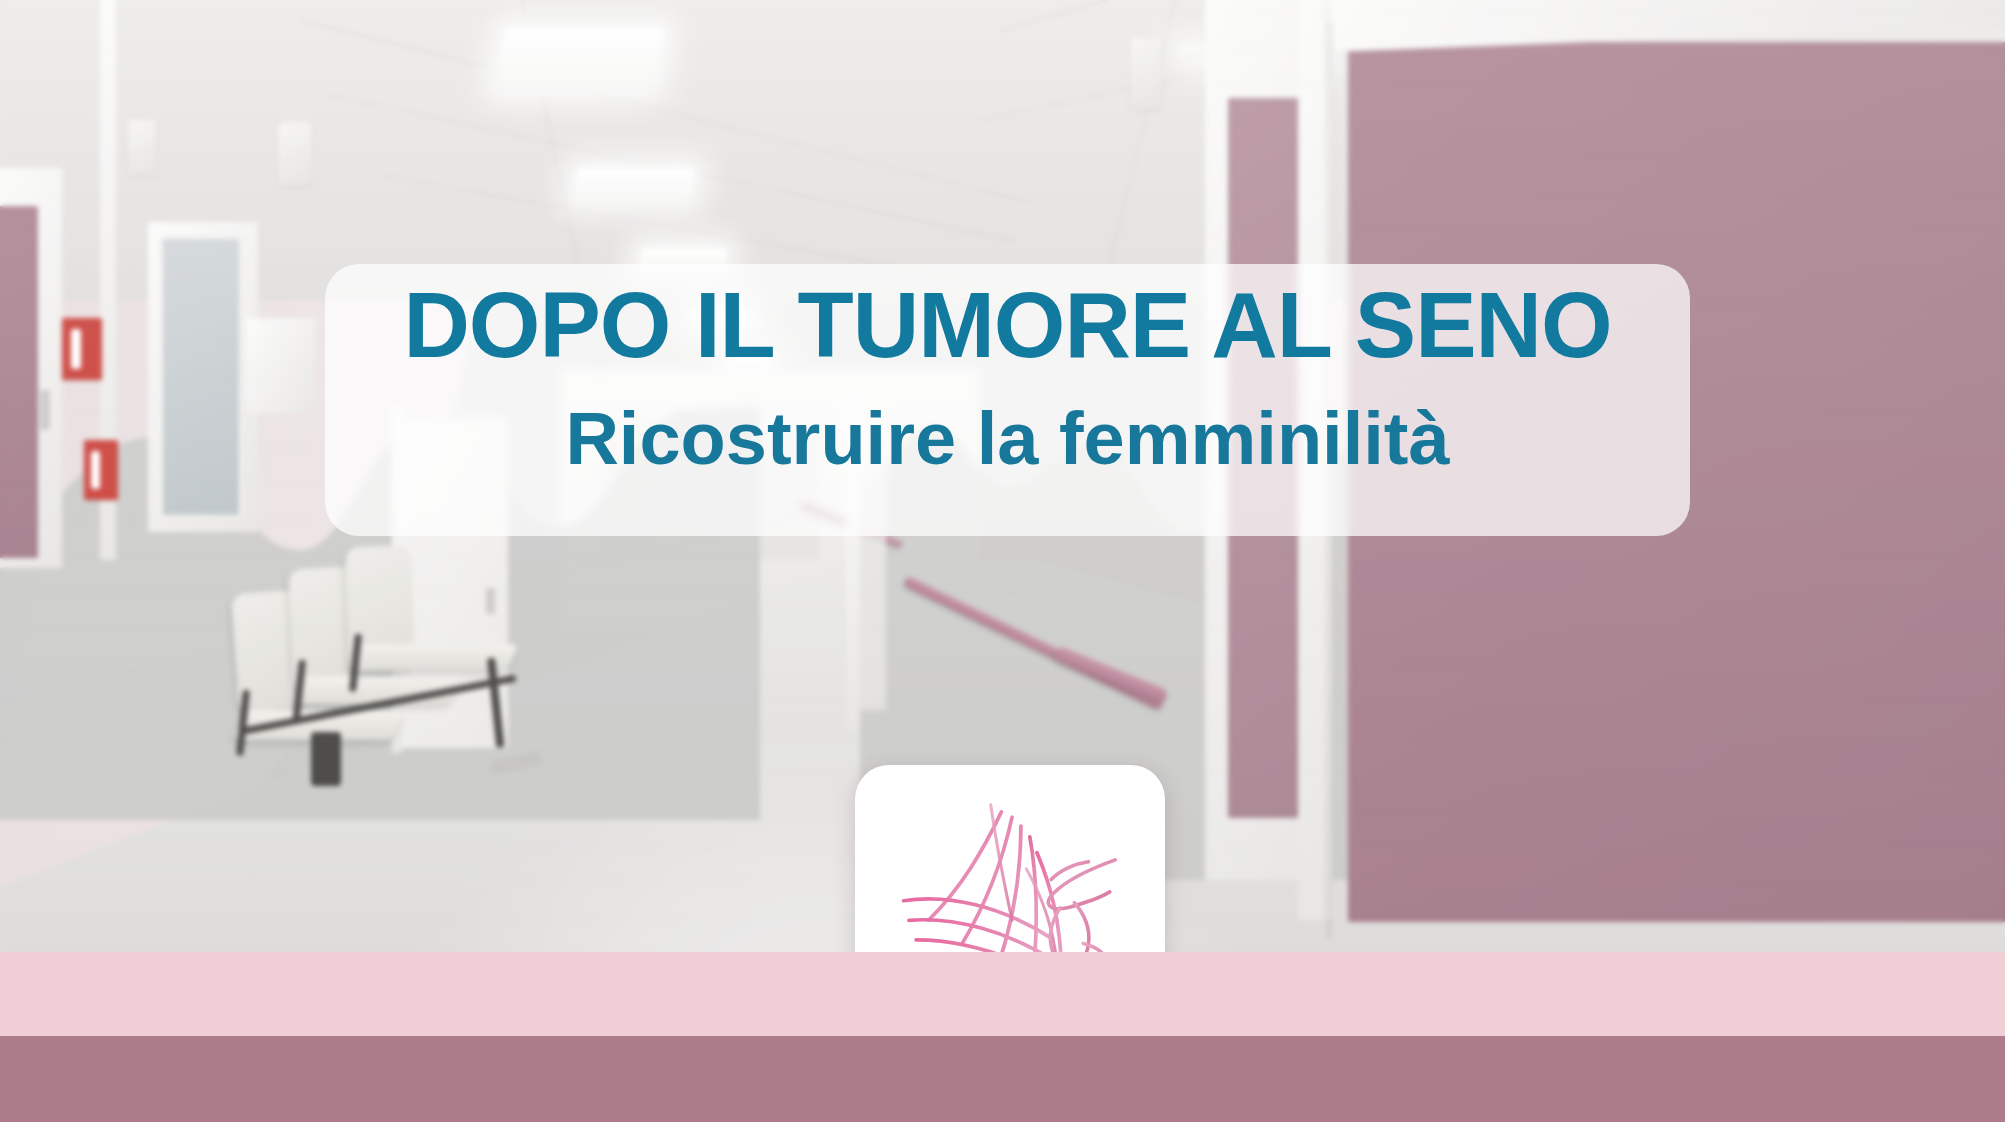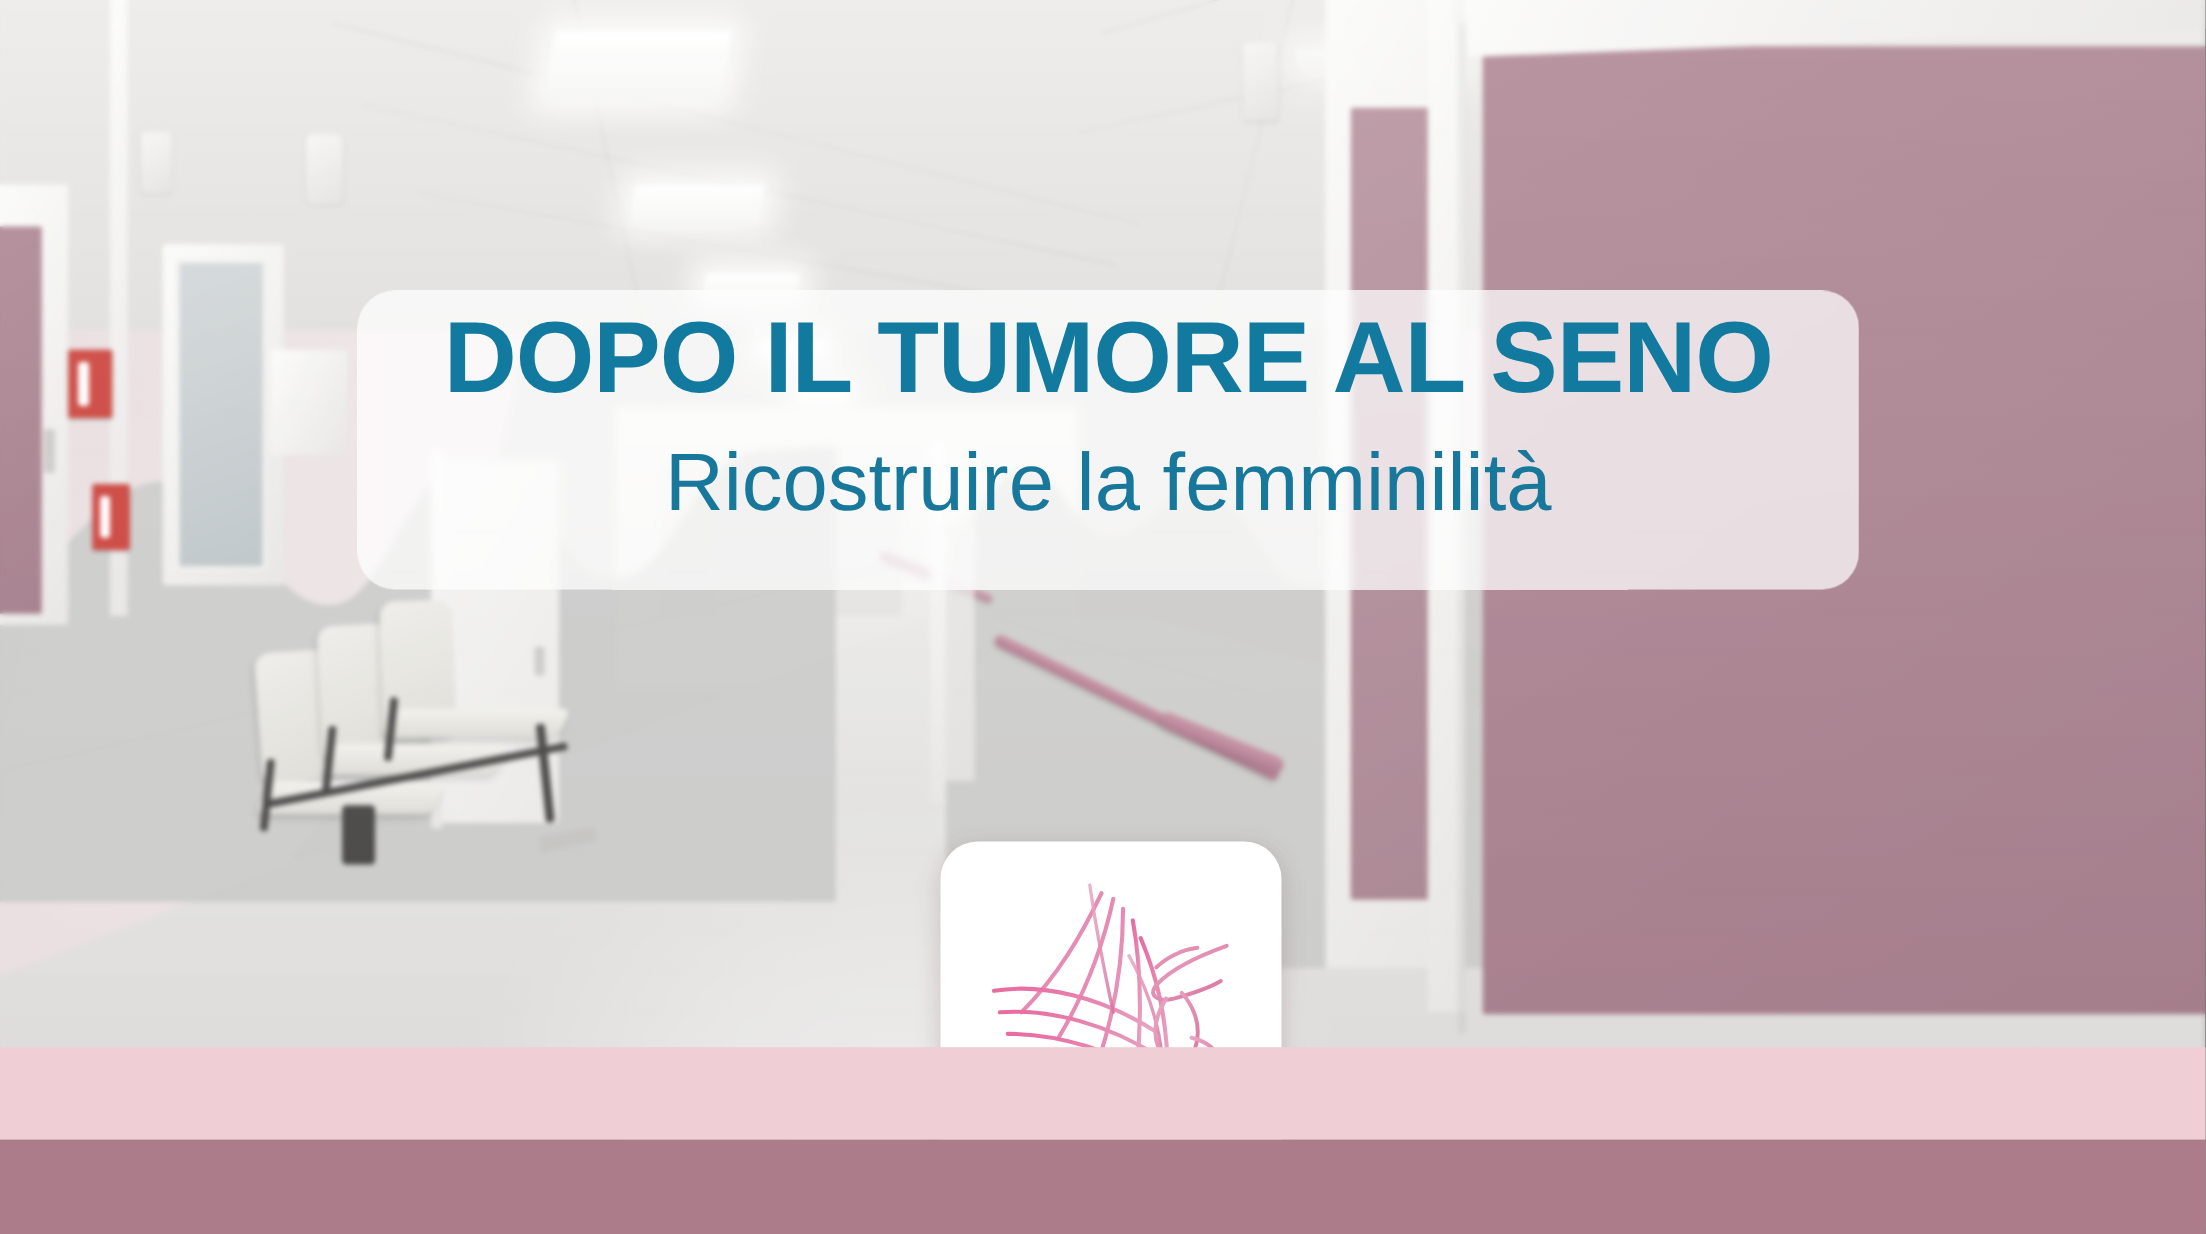--- a/index.html
+++ b/index.html
@@ -117,21 +117,21 @@
     text-align:center;
     font-size:92px;font-weight:700;letter-spacing:-1px;
     color:#127a9e;
     line-height:1.08;
     white-space:nowrap;
     transform:scaleX(1.0);
   }
   .subhead{
     position:absolute;left:325px;top:398px;width:1365px;
     text-align:center;
-    font-size:74px;font-weight:400;
+    font-size:74px;font-weight:700;
     color:#17789b;
     line-height:1.12;
     white-space:nowrap;
   }
 
   
   .logo-card{
     position:absolute;left:855px;top:765px;width:310px;height:310px;
     background:#ffffff;border-radius:34px;
     box-shadow:0 6px 22px rgba(90,60,70,.22);

